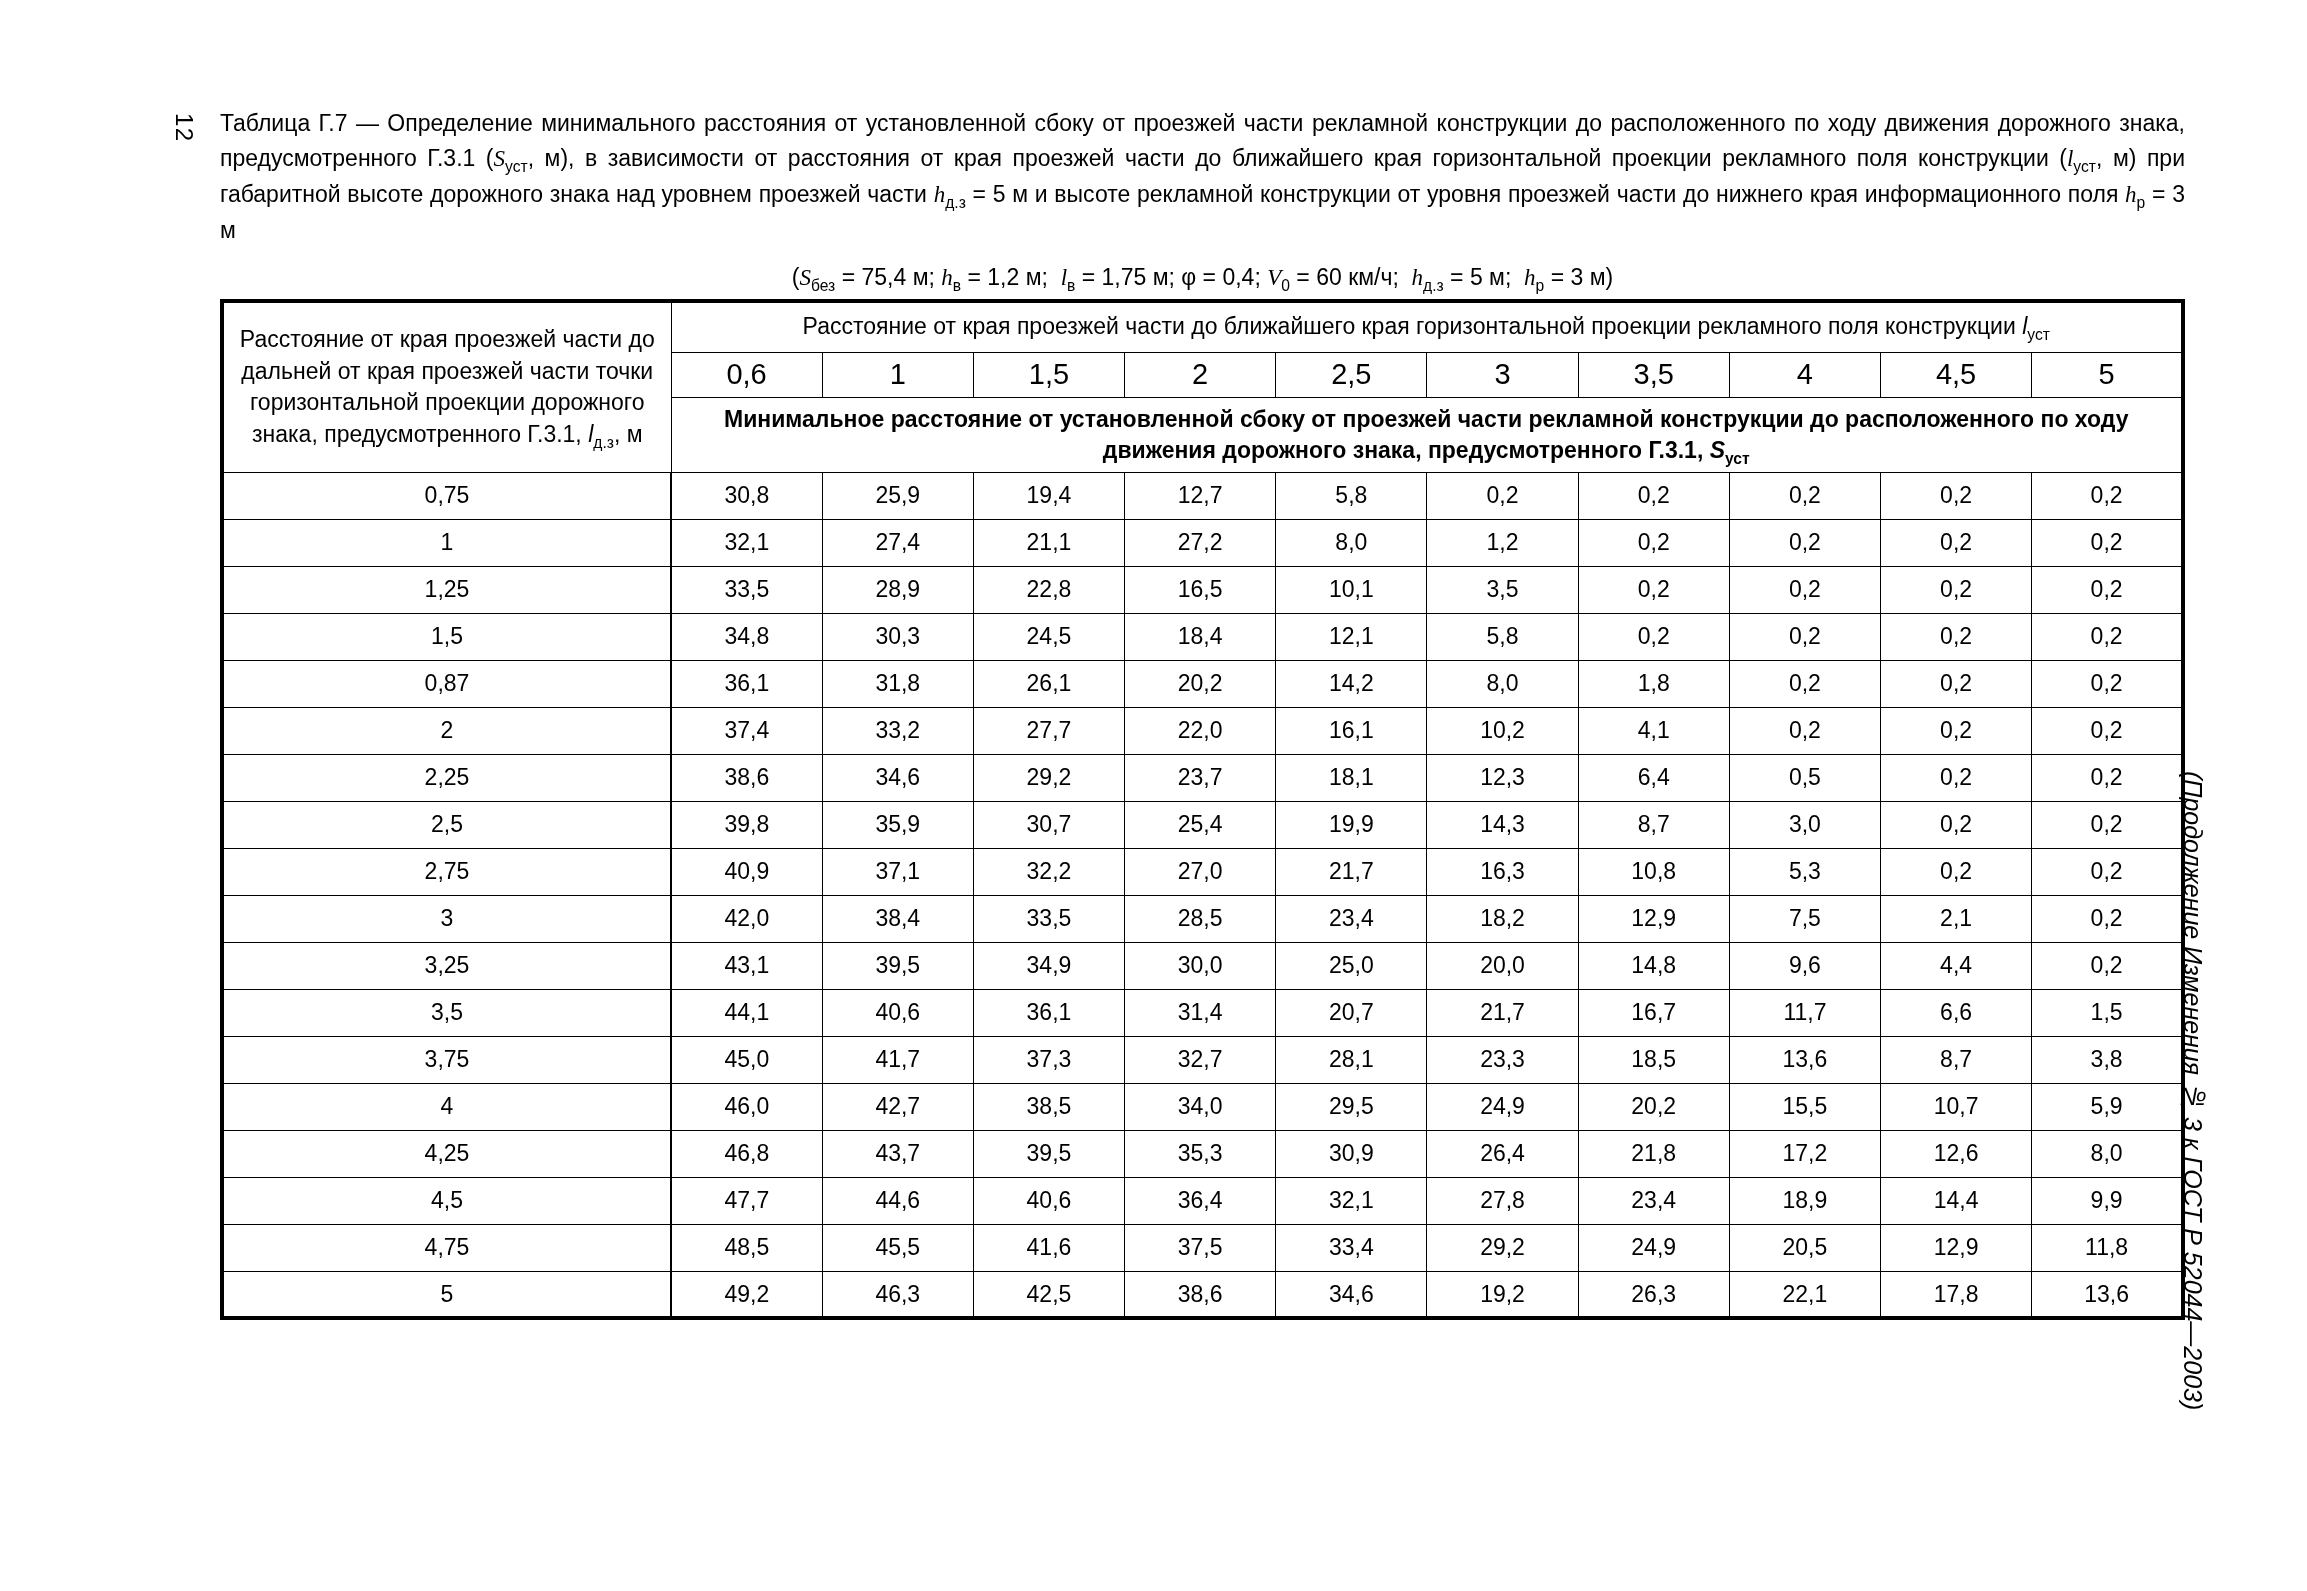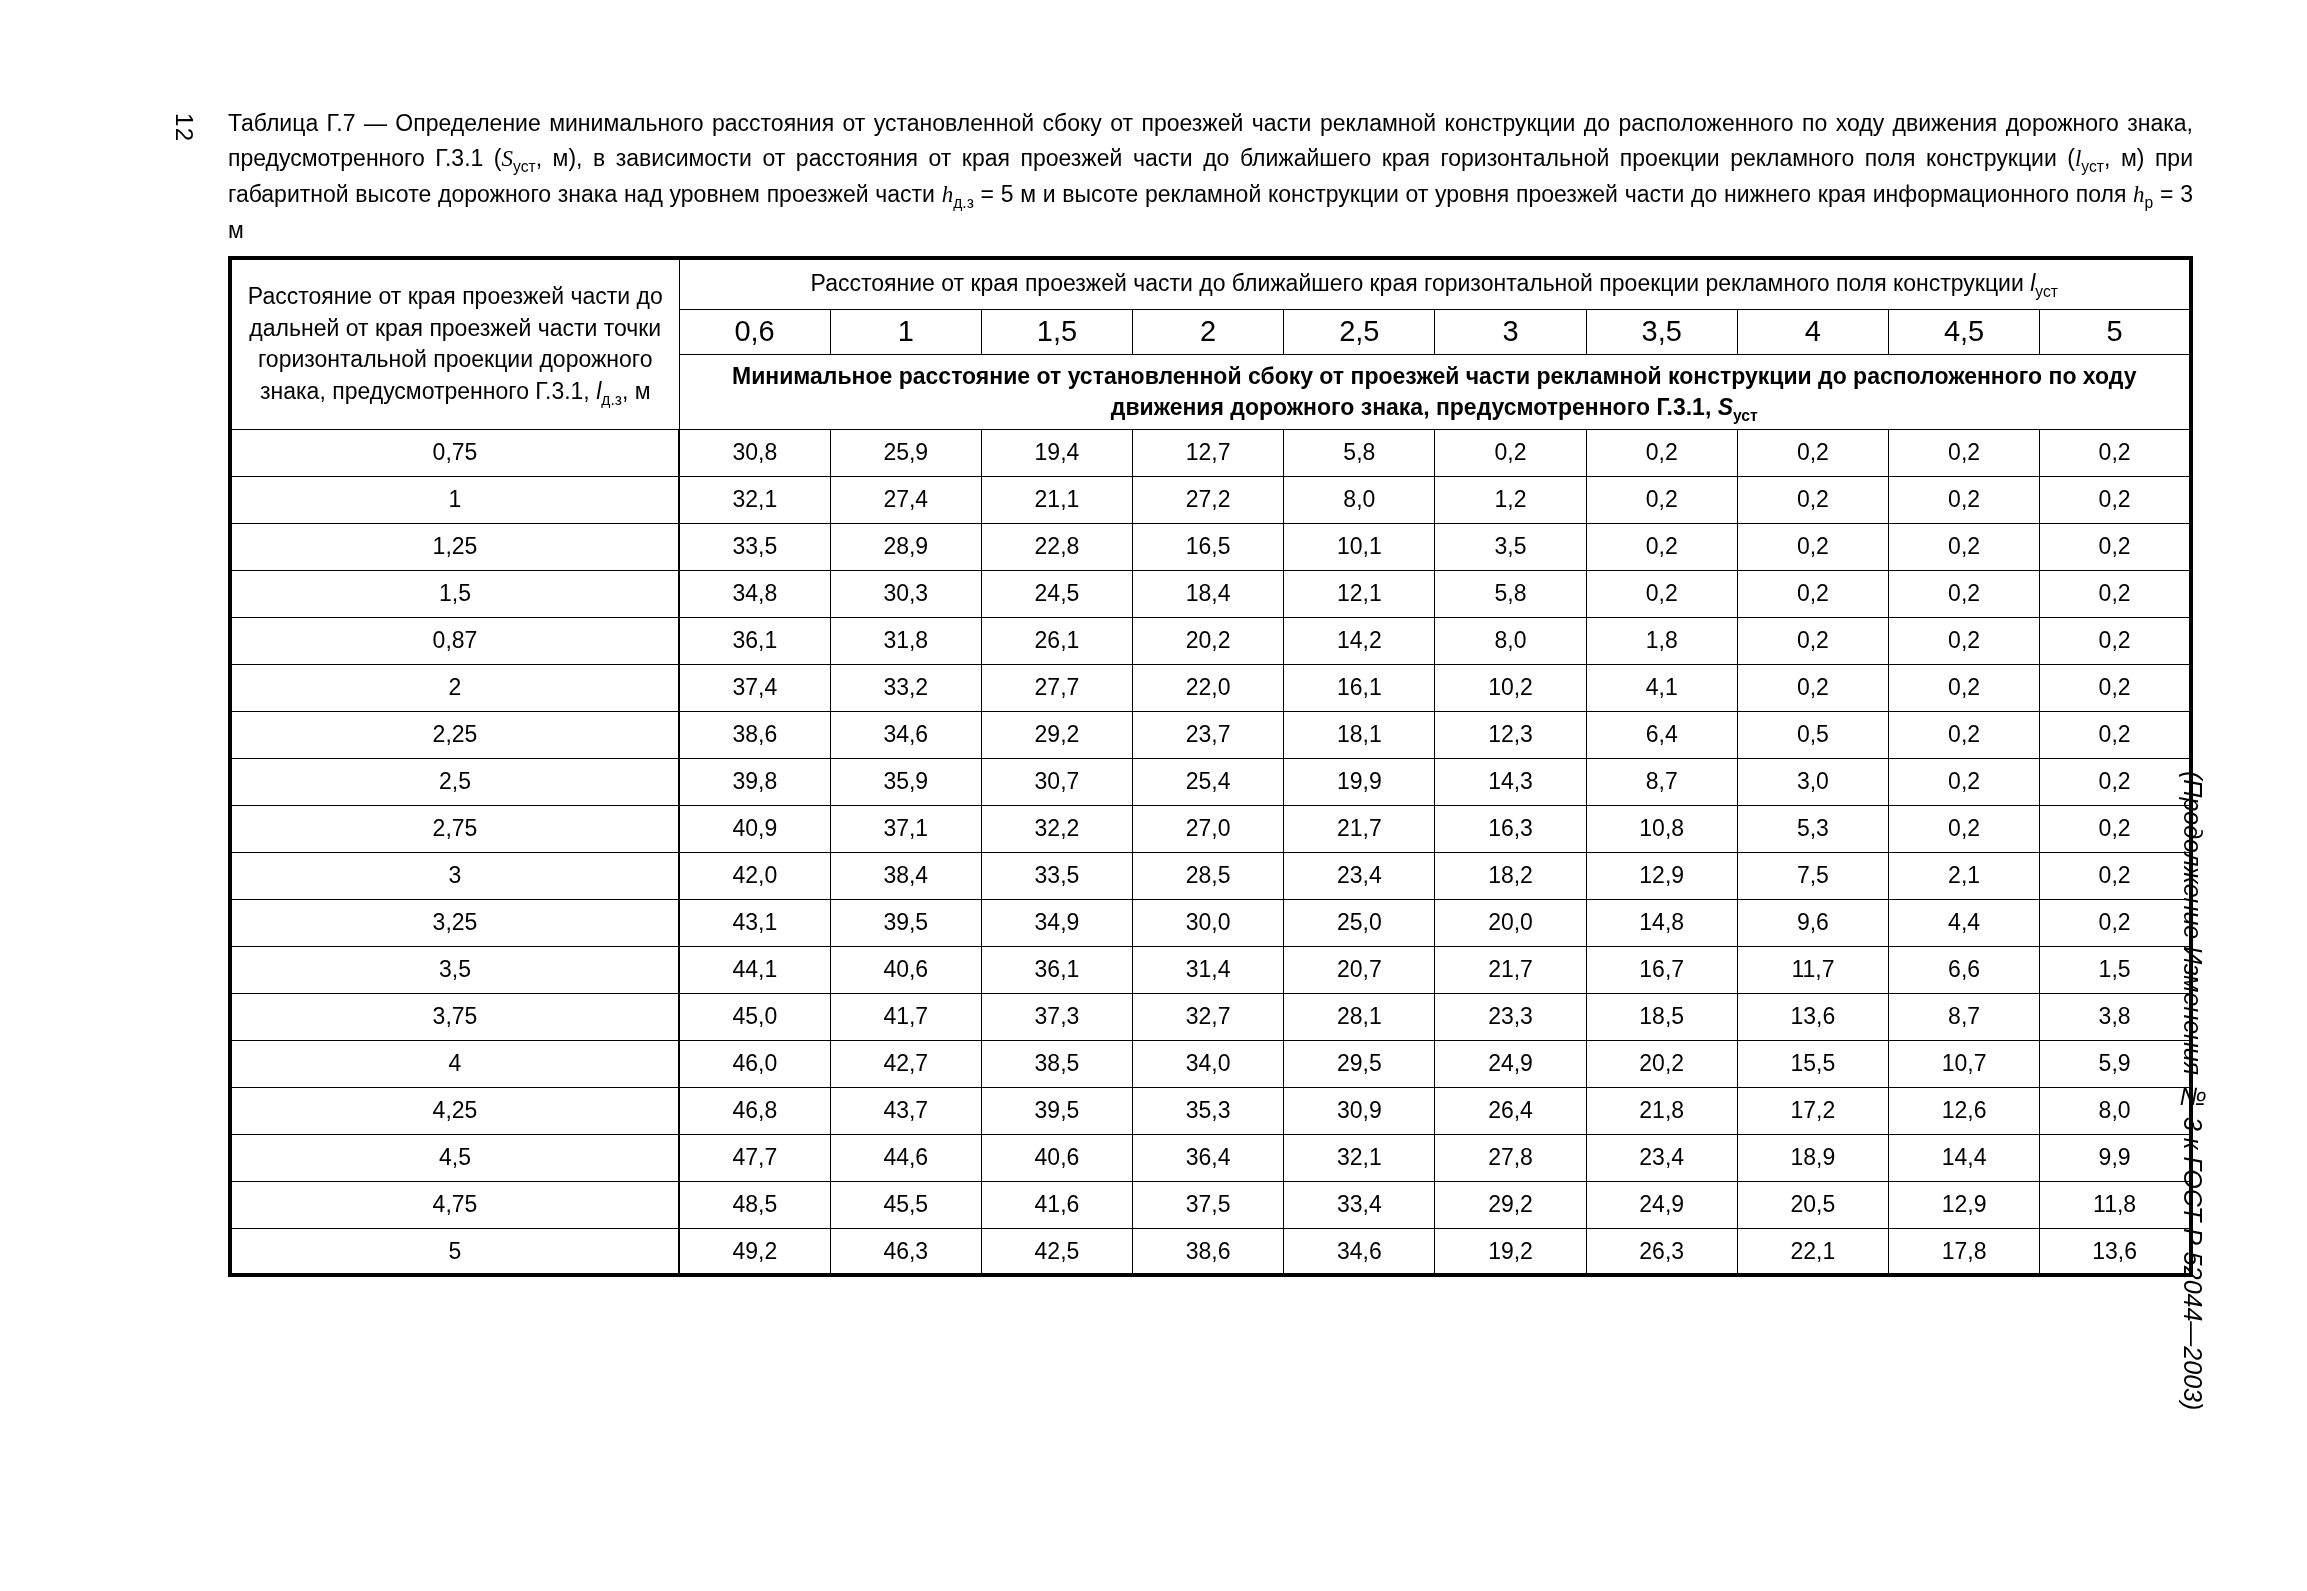--- a/index.html
+++ b/index.html
@@ -8,21 +8,21 @@
     font-family:"Liberation Sans", sans-serif;position:relative;overflow:hidden;
   }
   .pagenum{
     position:absolute;left:170px;top:113px;
     writing-mode:vertical-rl;font-size:24px;letter-spacing:1.3px;
   }
   .sidenote{
     position:absolute;right:100px;top:771px;
     writing-mode:vertical-rl;font-size:25px;font-style:italic;white-space:nowrap;
   }
-  .content{position:absolute;left:228px;top:106px;width:1965px;}
+  .content{position:absolute;left:220px;top:106px;width:1965px;}
   .title{font-size:23px;line-height:1.52;text-align:justify;margin:0;}
   .title i, .subtitle i{font-family:"Liberation Serif", serif;font-style:italic;}
   sub{font-size:68%;line-height:0;}
   .subtitle{font-size:23px;text-align:center;margin:16px 0 0 0;}
   .units{font-size:23px;text-align:right;margin-top:19px;}
   table.g7{
     border-collapse:collapse;table-layout:fixed;width:100%;
     margin-top:8px;border:4.7px solid #000;
   }
   table.g7 col.c0{width:449px;}
@@ -45,20 +45,21 @@
 </style>
 </head>
 <body>
 
 <div class="pagenum">12</div>
 
 <div class="sidenote">(Продолжение Изменения № 3 к ГОСТ Р 52044—2003)</div>
 
 <div class="content">
   <p class="title">Таблица Г.7 — Определение минимального расстояния от установленной сбоку от проезжей части рекламной конструкции до расположенного по ходу движения дорожного знака, предусмотренного Г.3.1 (<i>S</i><sub>уст</sub>, м), в зависимости от расстояния от края проезжей части до ближайшего края горизонтальной проекции рекламного поля конструкции (<i>l</i><sub>уст</sub>, м) при габаритной высоте дорожного знака над уровнем проезжей части <i>h</i><sub>д.з</sub> = 5 м и высоте рекламной конструкции от уровня проезжей части до нижнего края информационного поля <i>h</i><sub>р</sub> = 3 м</p>
+  <p class="subtitle">(<i>S</i><sub>без</sub> = 75,4 м; <i>h</i><sub>в</sub> = 1,2 м;&nbsp; <i>l</i><sub>в</sub> = 1,75 м; φ = 0,4; <i>V</i><sub>0</sub> = 60 км/ч;&nbsp; <i>h</i><sub>д.з</sub> = 5 м;&nbsp; <i>h</i><sub>р</sub> = 3 м)</p>
 
   <table class="g7">
     <colgroup>
       <col class="c0">
         <col>
         <col>
         <col>
         <col>
         <col>
         <col>

